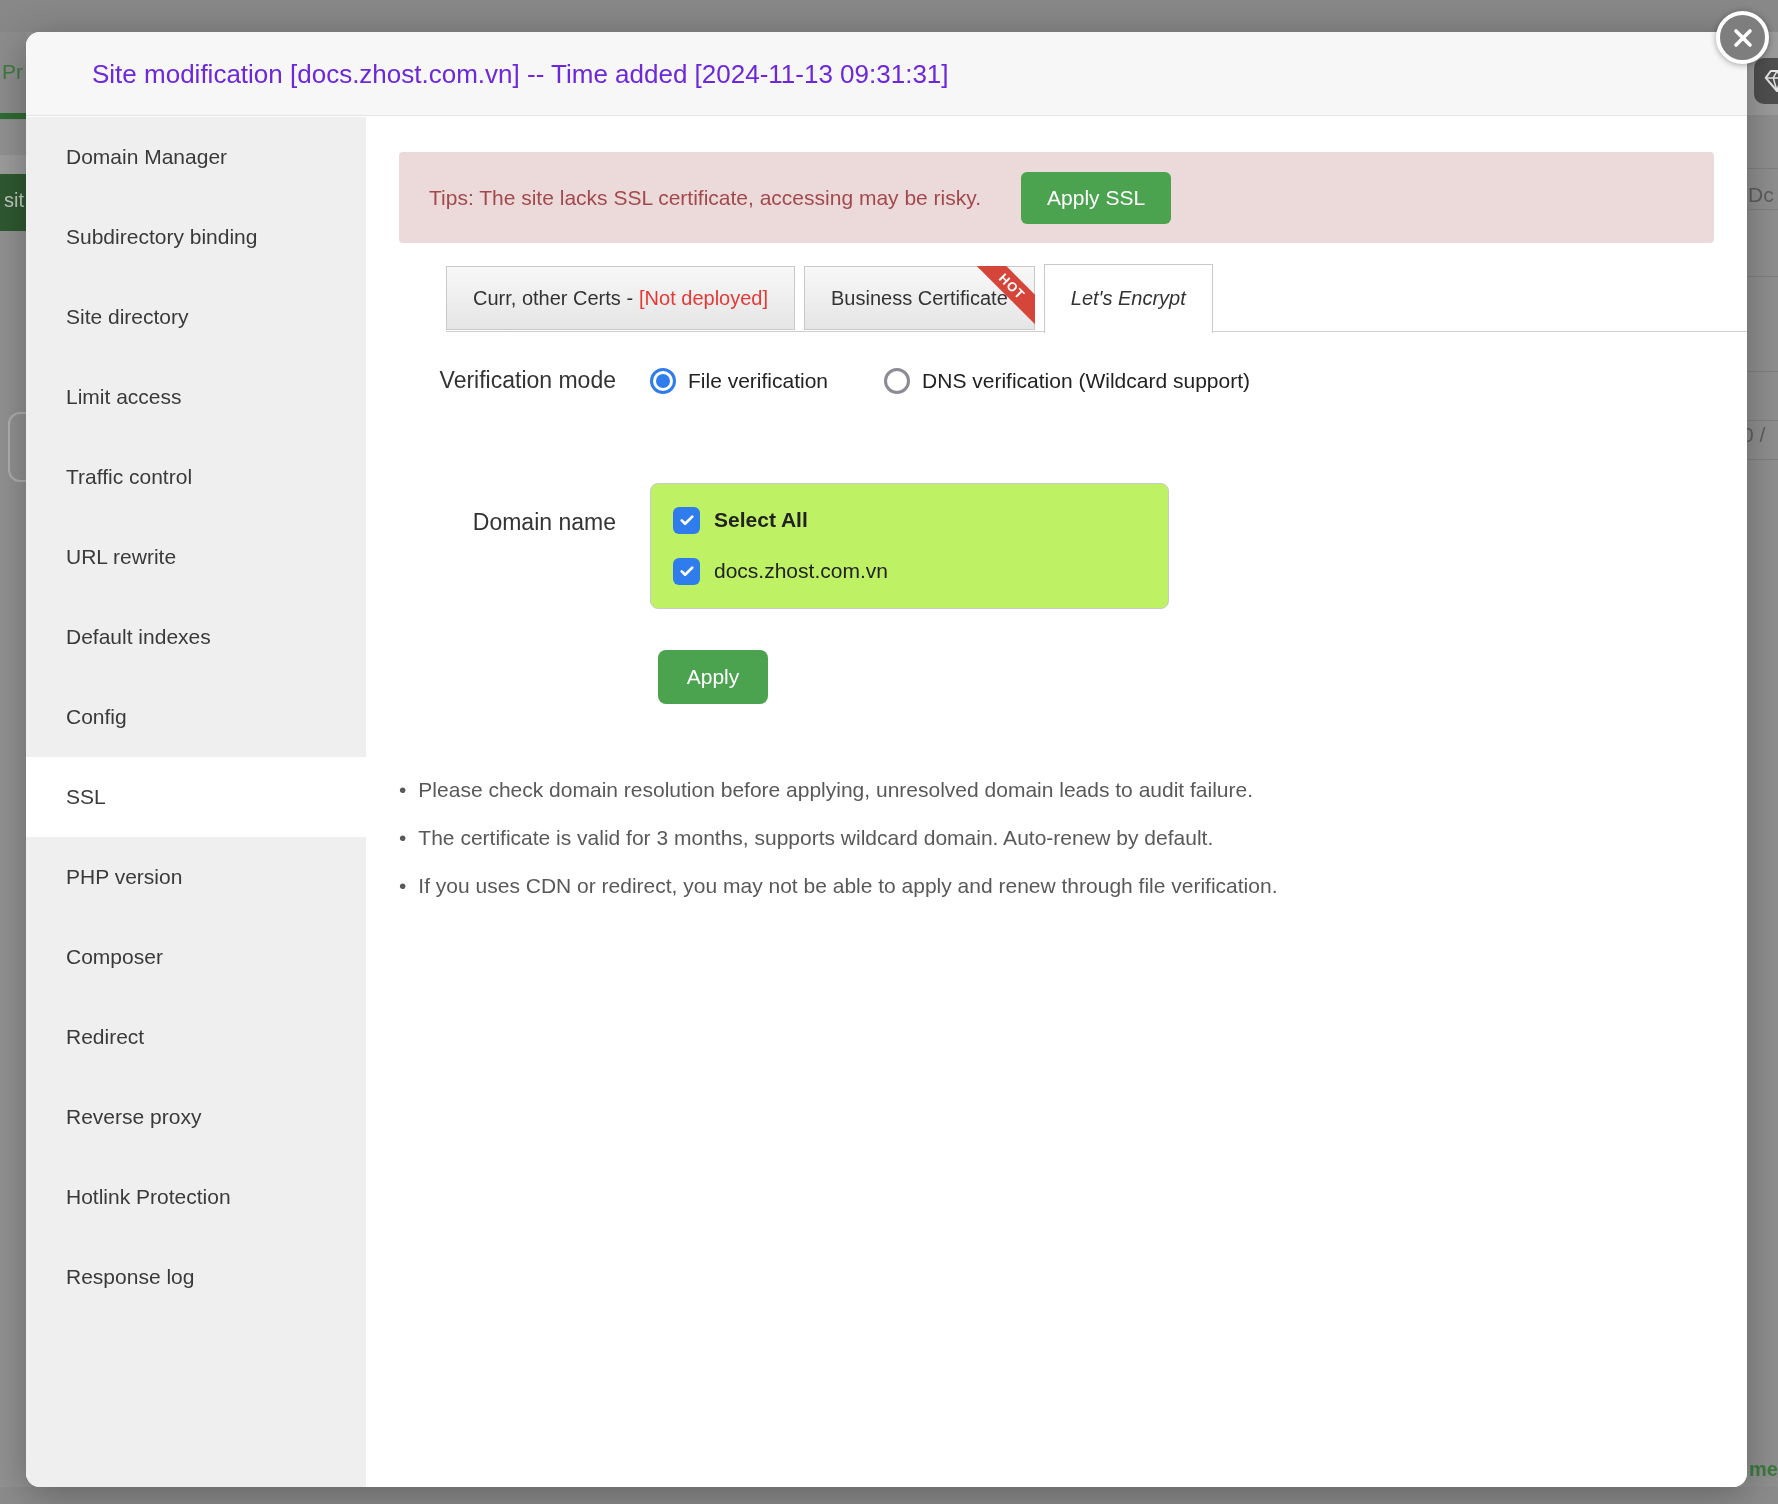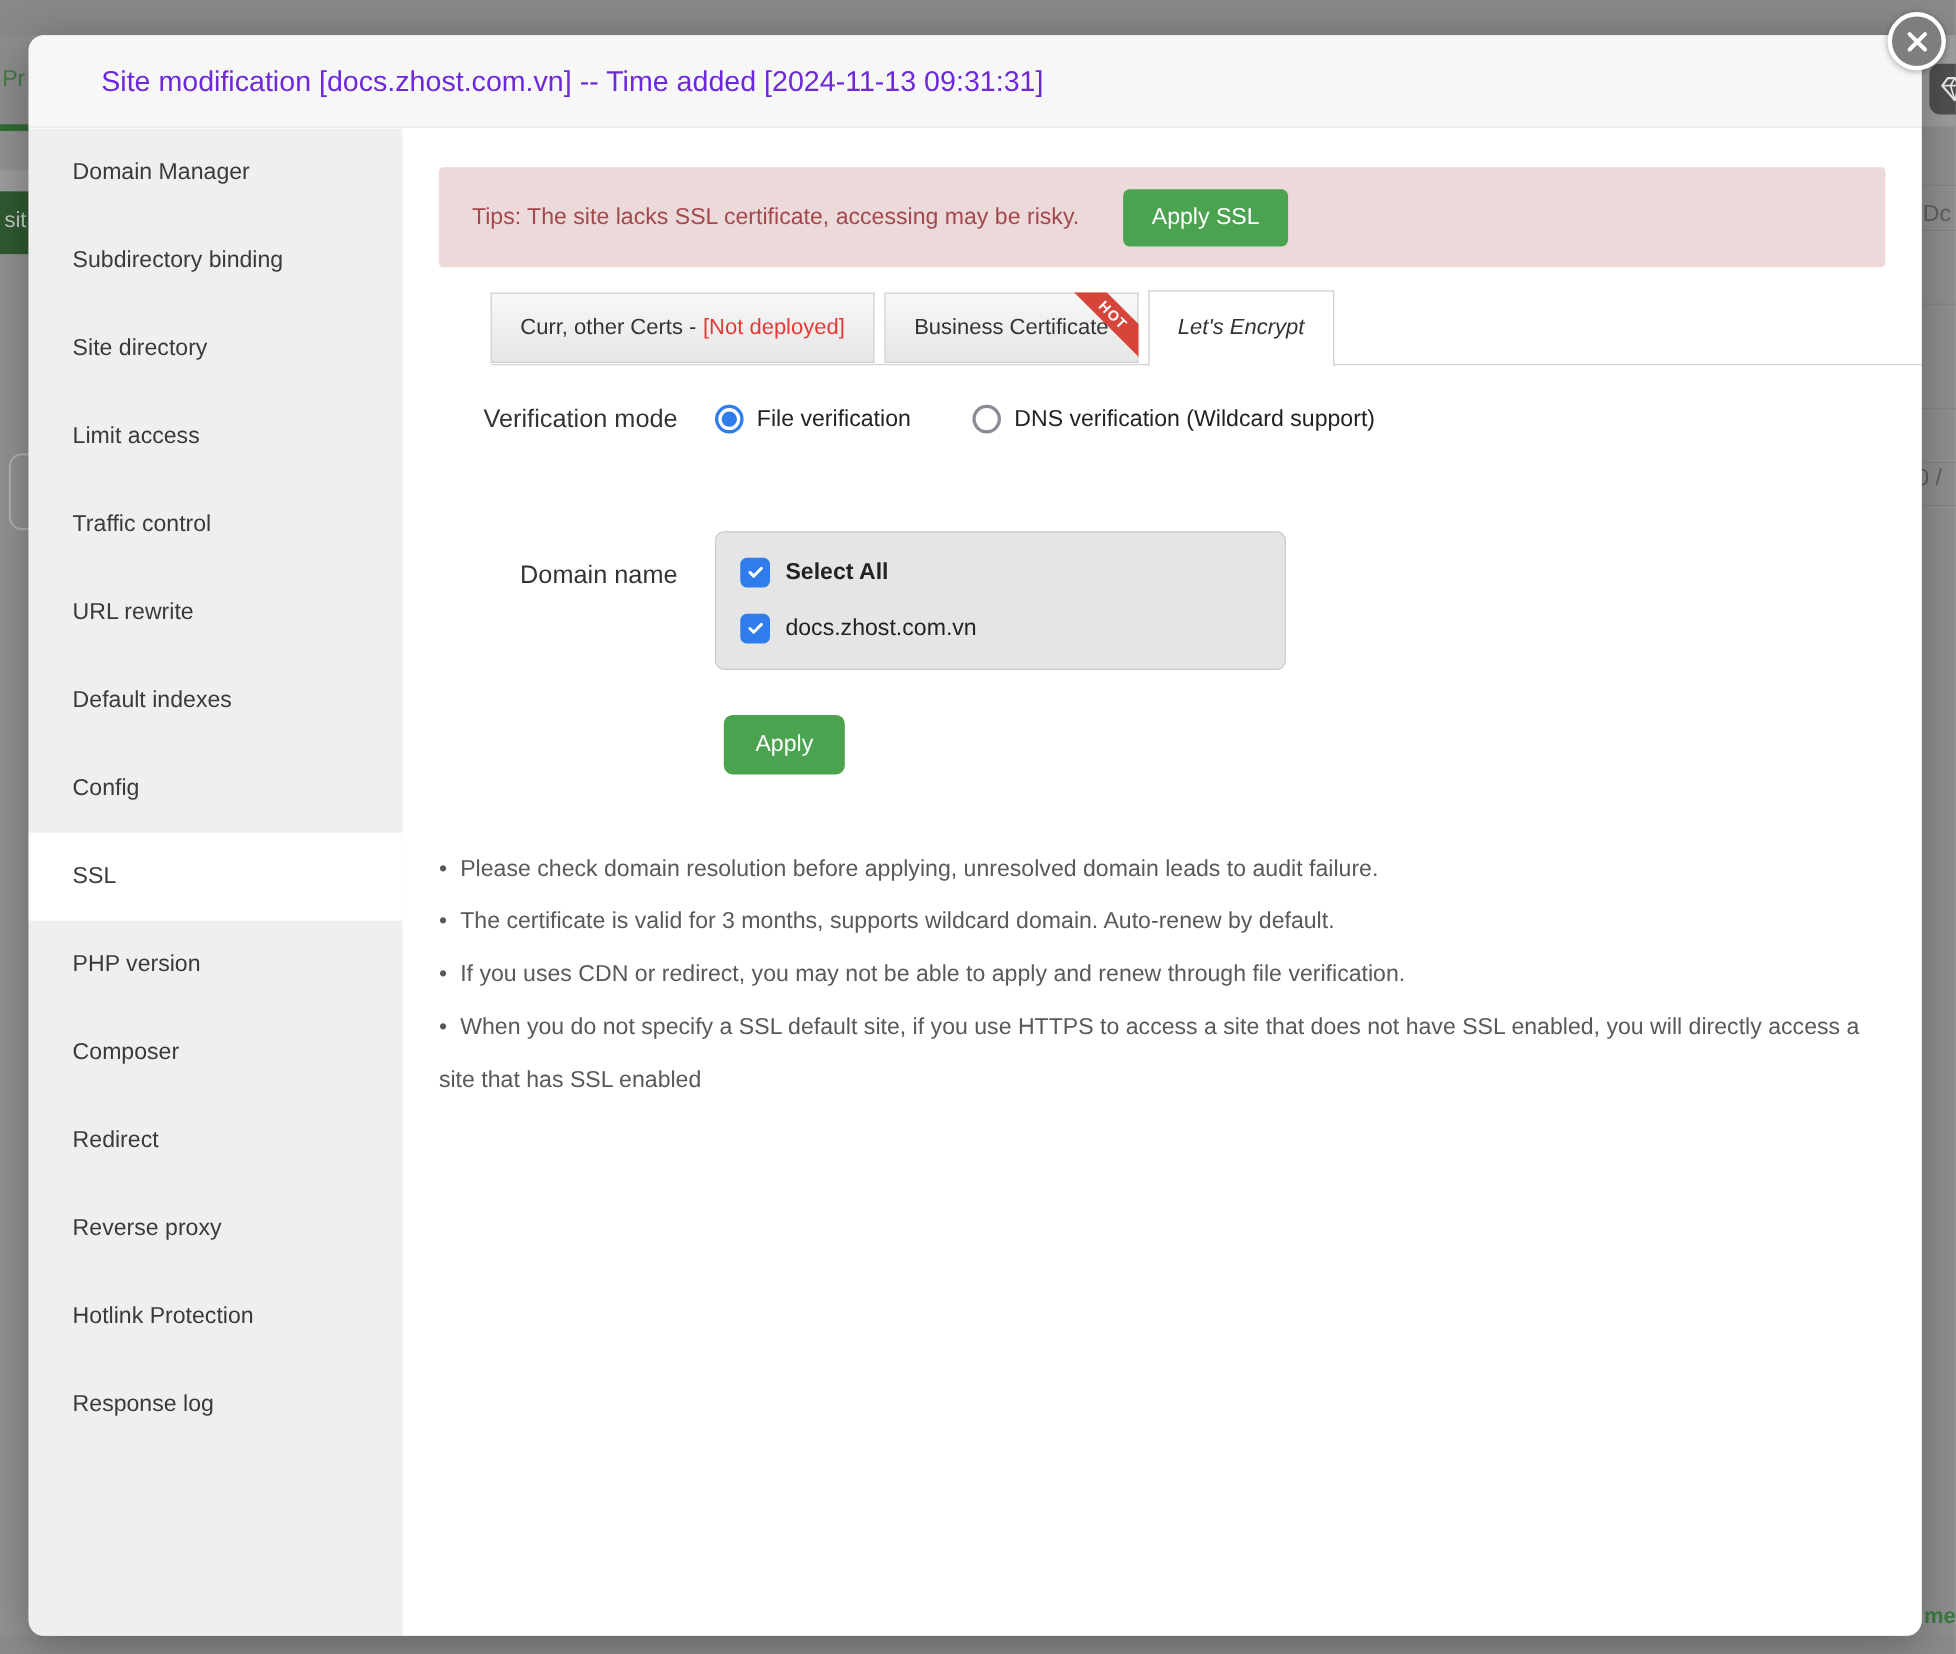--- a/index.html
+++ b/index.html
@@ -65,21 +65,21 @@
   .radio-opt{display:flex;align-items:center;cursor:pointer;}
   .radio-opt + .radio-opt{margin-left:56px;}
   .radio{width:26px;height:26px;border-radius:50%;border:3px solid #8b8b95;background:#fff;
     box-sizing:border-box;flex:none;position:relative;}
   .radio.selected{border-color:#2f7ced;}
   .radio.selected::after{content:"";position:absolute;inset:3px;border-radius:50%;background:#2f7ced;}
   .radio-text{margin-left:12px;font-size:21px;color:#222;}
   .row-domain{position:absolute;left:33px;top:366px;display:flex;align-items:flex-start;}
   .row-domain .form-label{margin-right:34px;padding-top:26px;}
   .domain-box{width:519px;box-sizing:border-box;border:1px solid #c9c9c9;border-radius:8px;
-    background:#e5e5e5;padding:19px 22px 20px 22px;}
+    background:#bef264;padding:19px 22px 20px 22px;}
   .check-row{display:flex;align-items:center;height:34px;cursor:pointer;}
   .check-row + .check-row{margin-top:17px;}
   .checkbox{width:27px;height:27px;border-radius:6px;background:#2f7ced;flex:none;
     display:flex;align-items:center;justify-content:center;}
   .check-text{margin-left:14px;font-size:21px;color:#222;}
   .check-text.bold{font-weight:600;}
   .apply-btn{position:absolute;left:292px;top:533px;width:110px;height:54px;border-radius:8px;}
   
   .notes{position:absolute;left:33px;top:649px;width:1295px;font-size:21px;color:#595959;line-height:48px;}
   .note::before{content:"•";margin-right:12px;}
@@ -198,21 +198,20 @@
         </div>
       </div>
     </div>
 
     <button class="btn-green apply-btn">Apply</button>
 
     <div class="notes">
       <div class="note">Please check domain resolution before applying, unresolved domain leads to audit failure.</div>
       <div class="note">The certificate is valid for 3 months, supports wildcard domain. Auto-renew by default.</div>
       <div class="note">If you uses CDN or redirect, you may not be able to apply and renew through file verification.</div>
-      <div class="note">When you do not specify a SSL default site, if you use HTTPS to access a site that does not have SSL enabled, you will directly access a site that has SSL enabled</div>
     </div>
 
   </div>
 </div>
 
 <div class="close-btn">
   <svg width="24" height="24" viewBox="0 0 24 24">
     <path d="M5 5l14 14M19 5L5 19" stroke="#fff" stroke-width="3.6" stroke-linecap="round"></path>
   </svg>
 </div>

